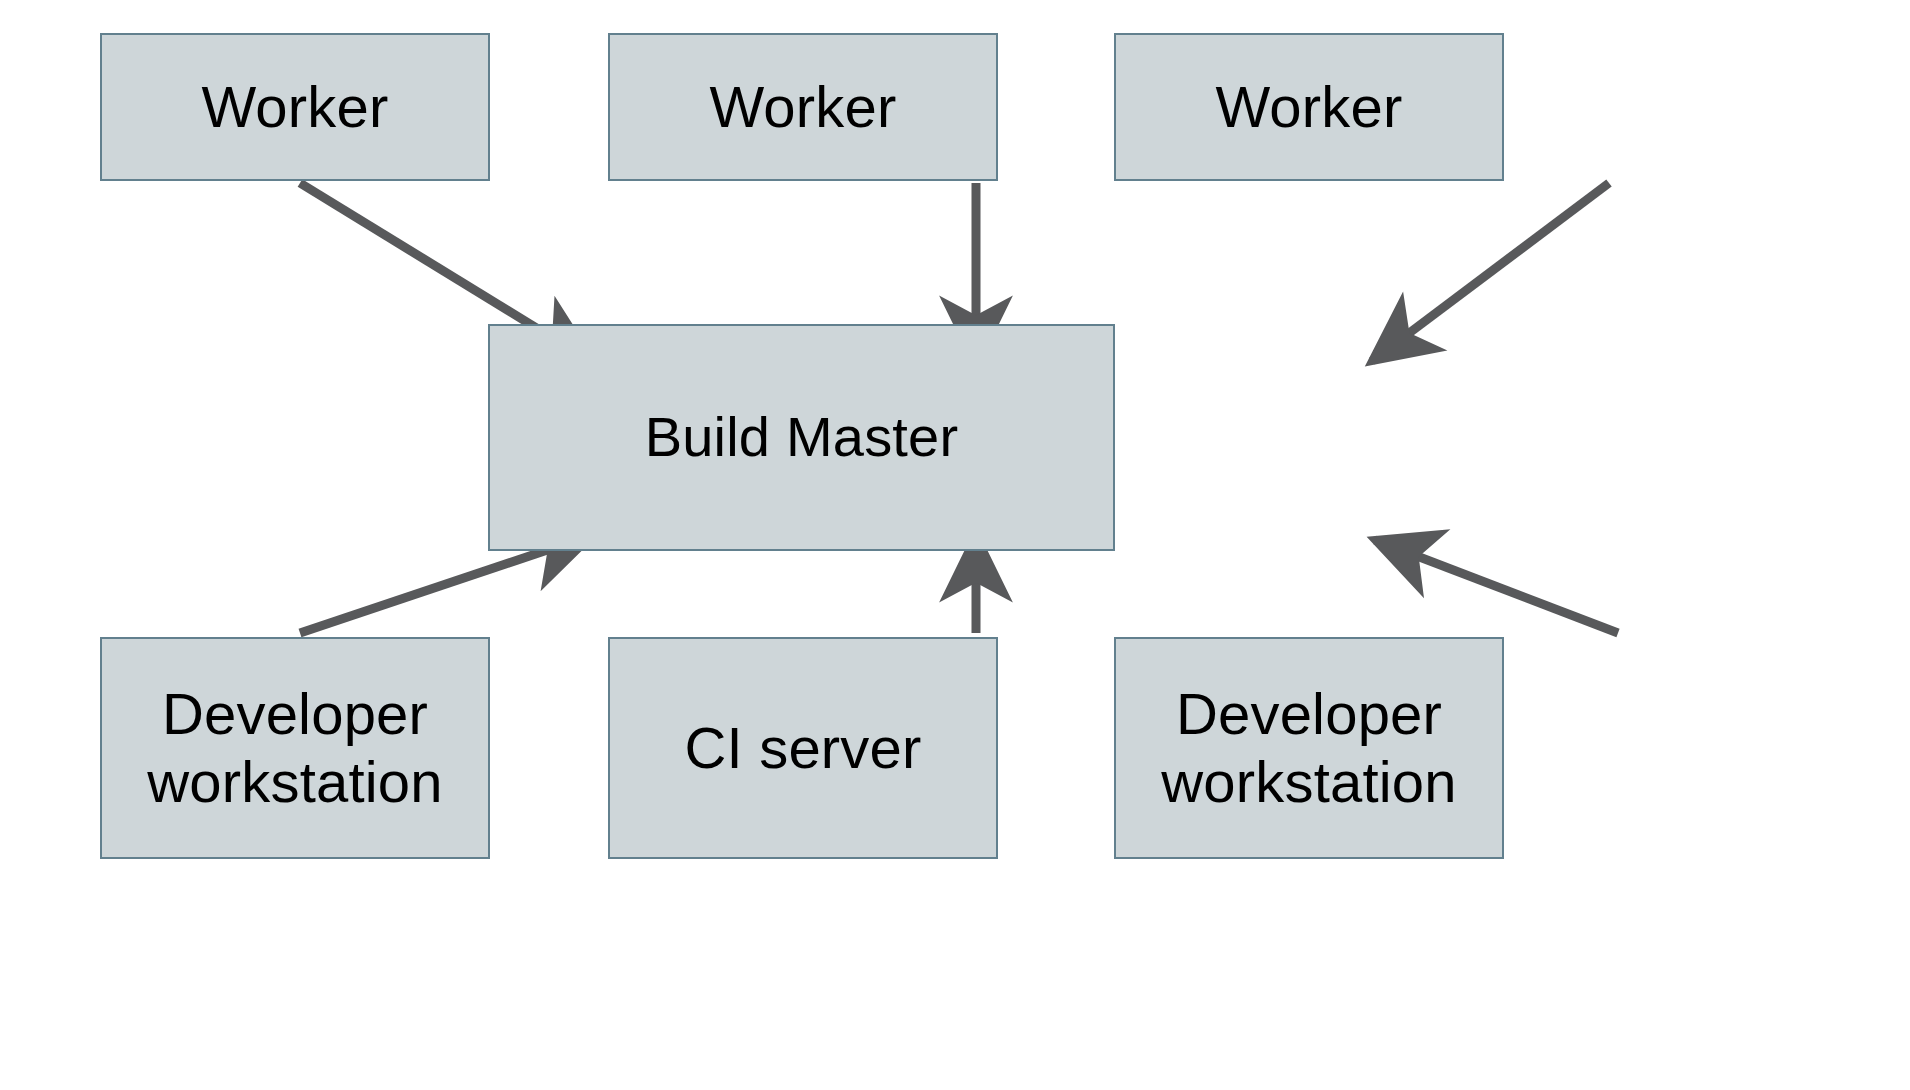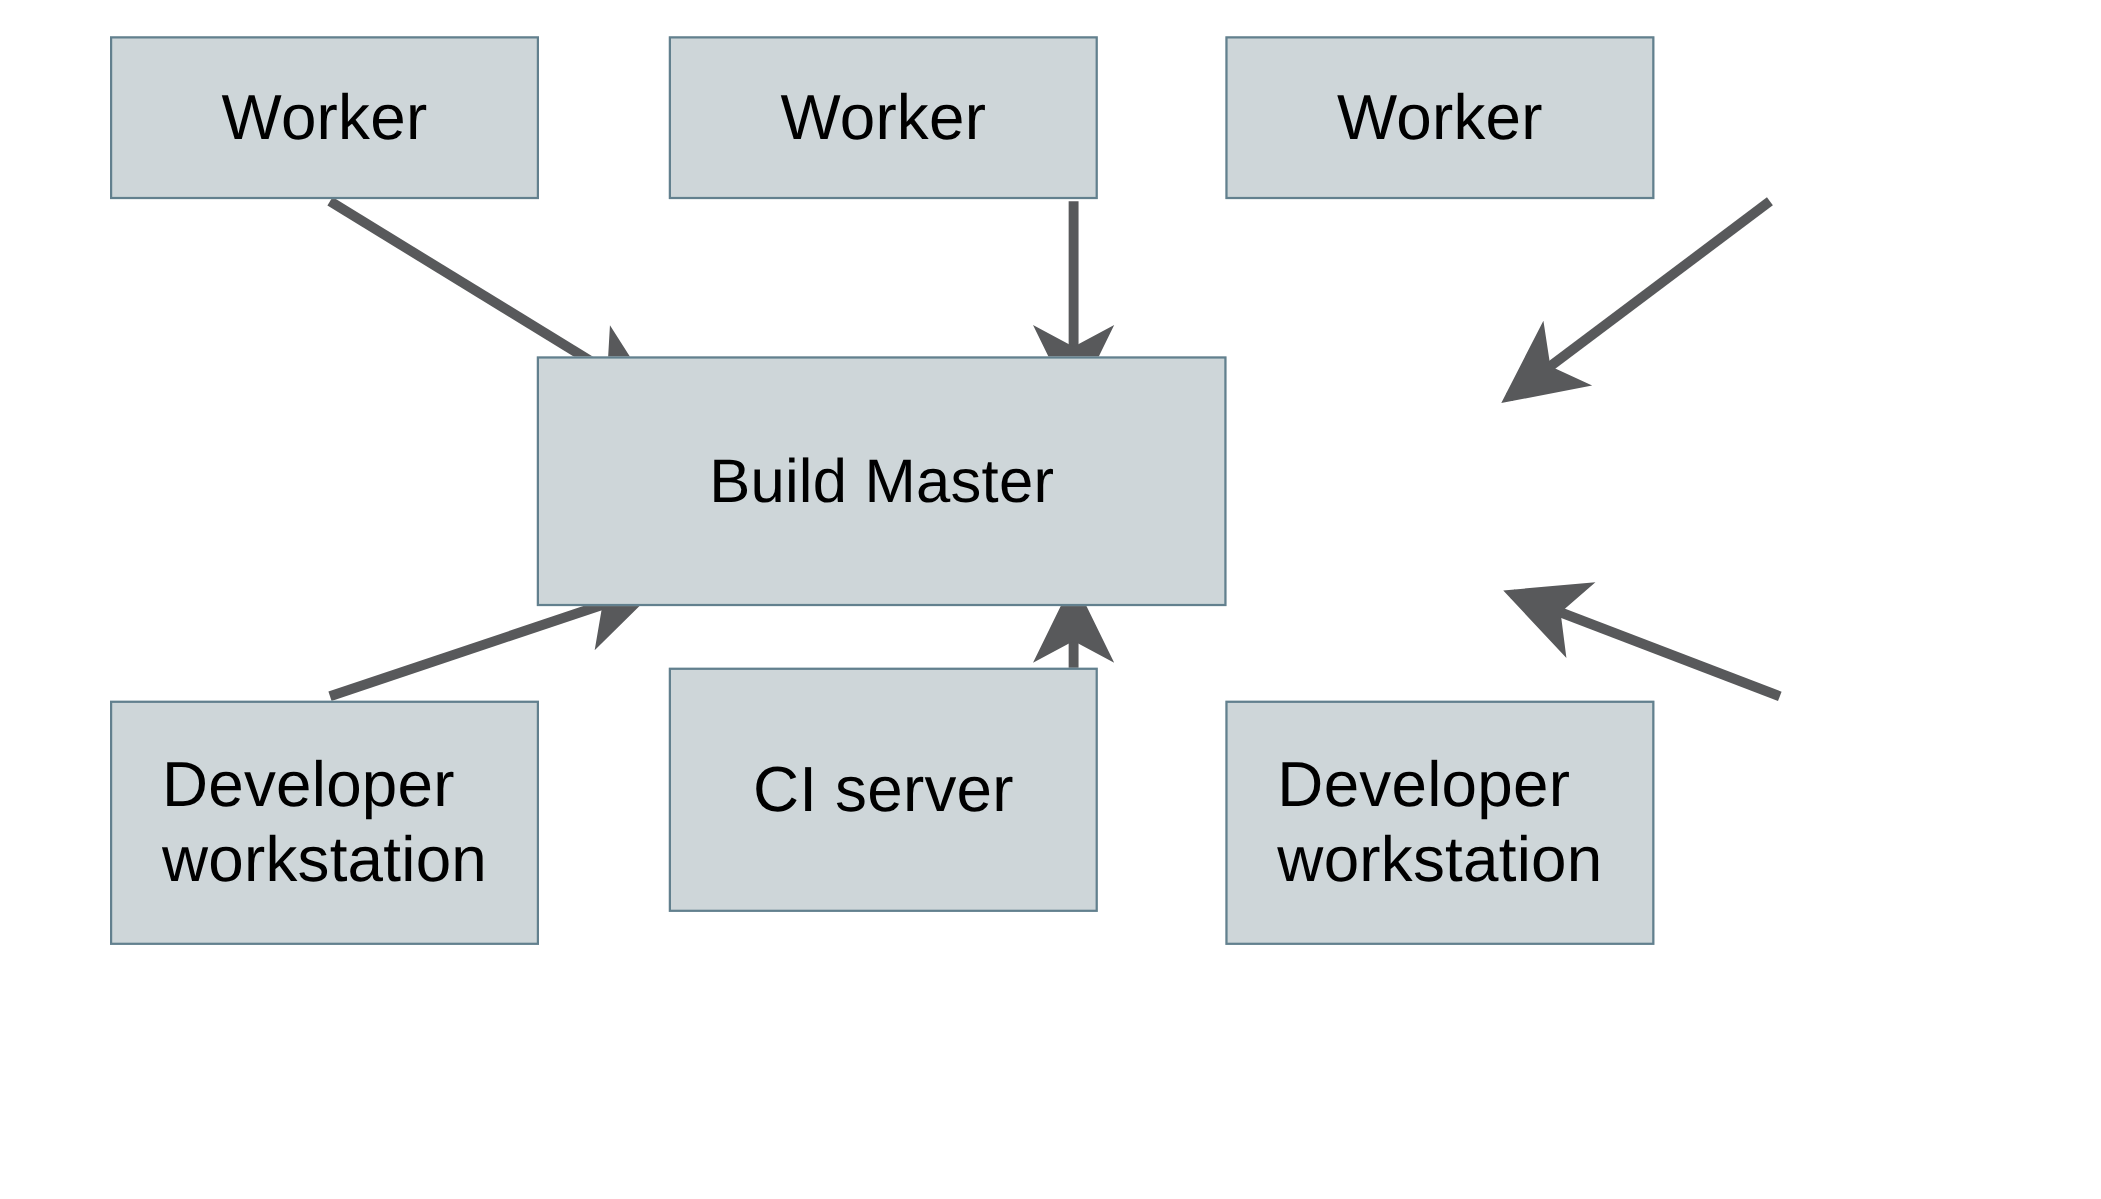--- a/index.html
+++ b/index.html
@@ -27,33 +27,34 @@
     pointer-events: none;
   }
   .node {
     position: absolute;
     box-sizing: border-box;
     background: #ced6d9;
     border: 2px solid #62808e;
     display: flex;
     align-items: center;
     justify-content: center;
+    text-align: center;
     color: #000000;
     font-family: "Liberation Sans", sans-serif;
     font-weight: 400;
     line-height: 1.18;
     white-space: pre-line;
     letter-spacing: 0.2px;
   }
   .node-worker-1 { left: 100px; top: 33px;  width: 390px; height: 148px; font-size: 58px; }
   .node-worker-2 { left: 608px; top: 33px;  width: 390px; height: 148px; font-size: 58px; }
   .node-worker-3 { left: 1114px; top: 33px; width: 390px; height: 148px; font-size: 58px; }
   .node-master   { left: 488px; top: 303px; width: 627px; height: 227px; font-size: 56px; margin-top: 21px; }
   .node-dev-l    { left: 100px; top: 637px; width: 390px; height: 222px; font-size: 58px; }
-  .node-ci       { left: 608px; top: 607px; width: 390px; height: 222px; font-size: 58px; }
+  .node-ci       { left: 608px; top: 637px; width: 390px; height: 222px; font-size: 58px; }
   .node-dev-r    { left: 1114px; top: 637px; width: 390px; height: 222px; font-size: 58px; }
 </style>
 </head>
 <body>
 
 <div id="canvas">
 
   <svg id="edge-layer" width="1910" height="1090" viewBox="0 0 1910 1090" xmlns="http://www.w3.org/2000/svg">
     <defs>
       <marker id="arrowhead" markerWidth="9" markerHeight="9" refX="7.6" refY="4.5" orient="auto" markerUnits="strokeWidth">

